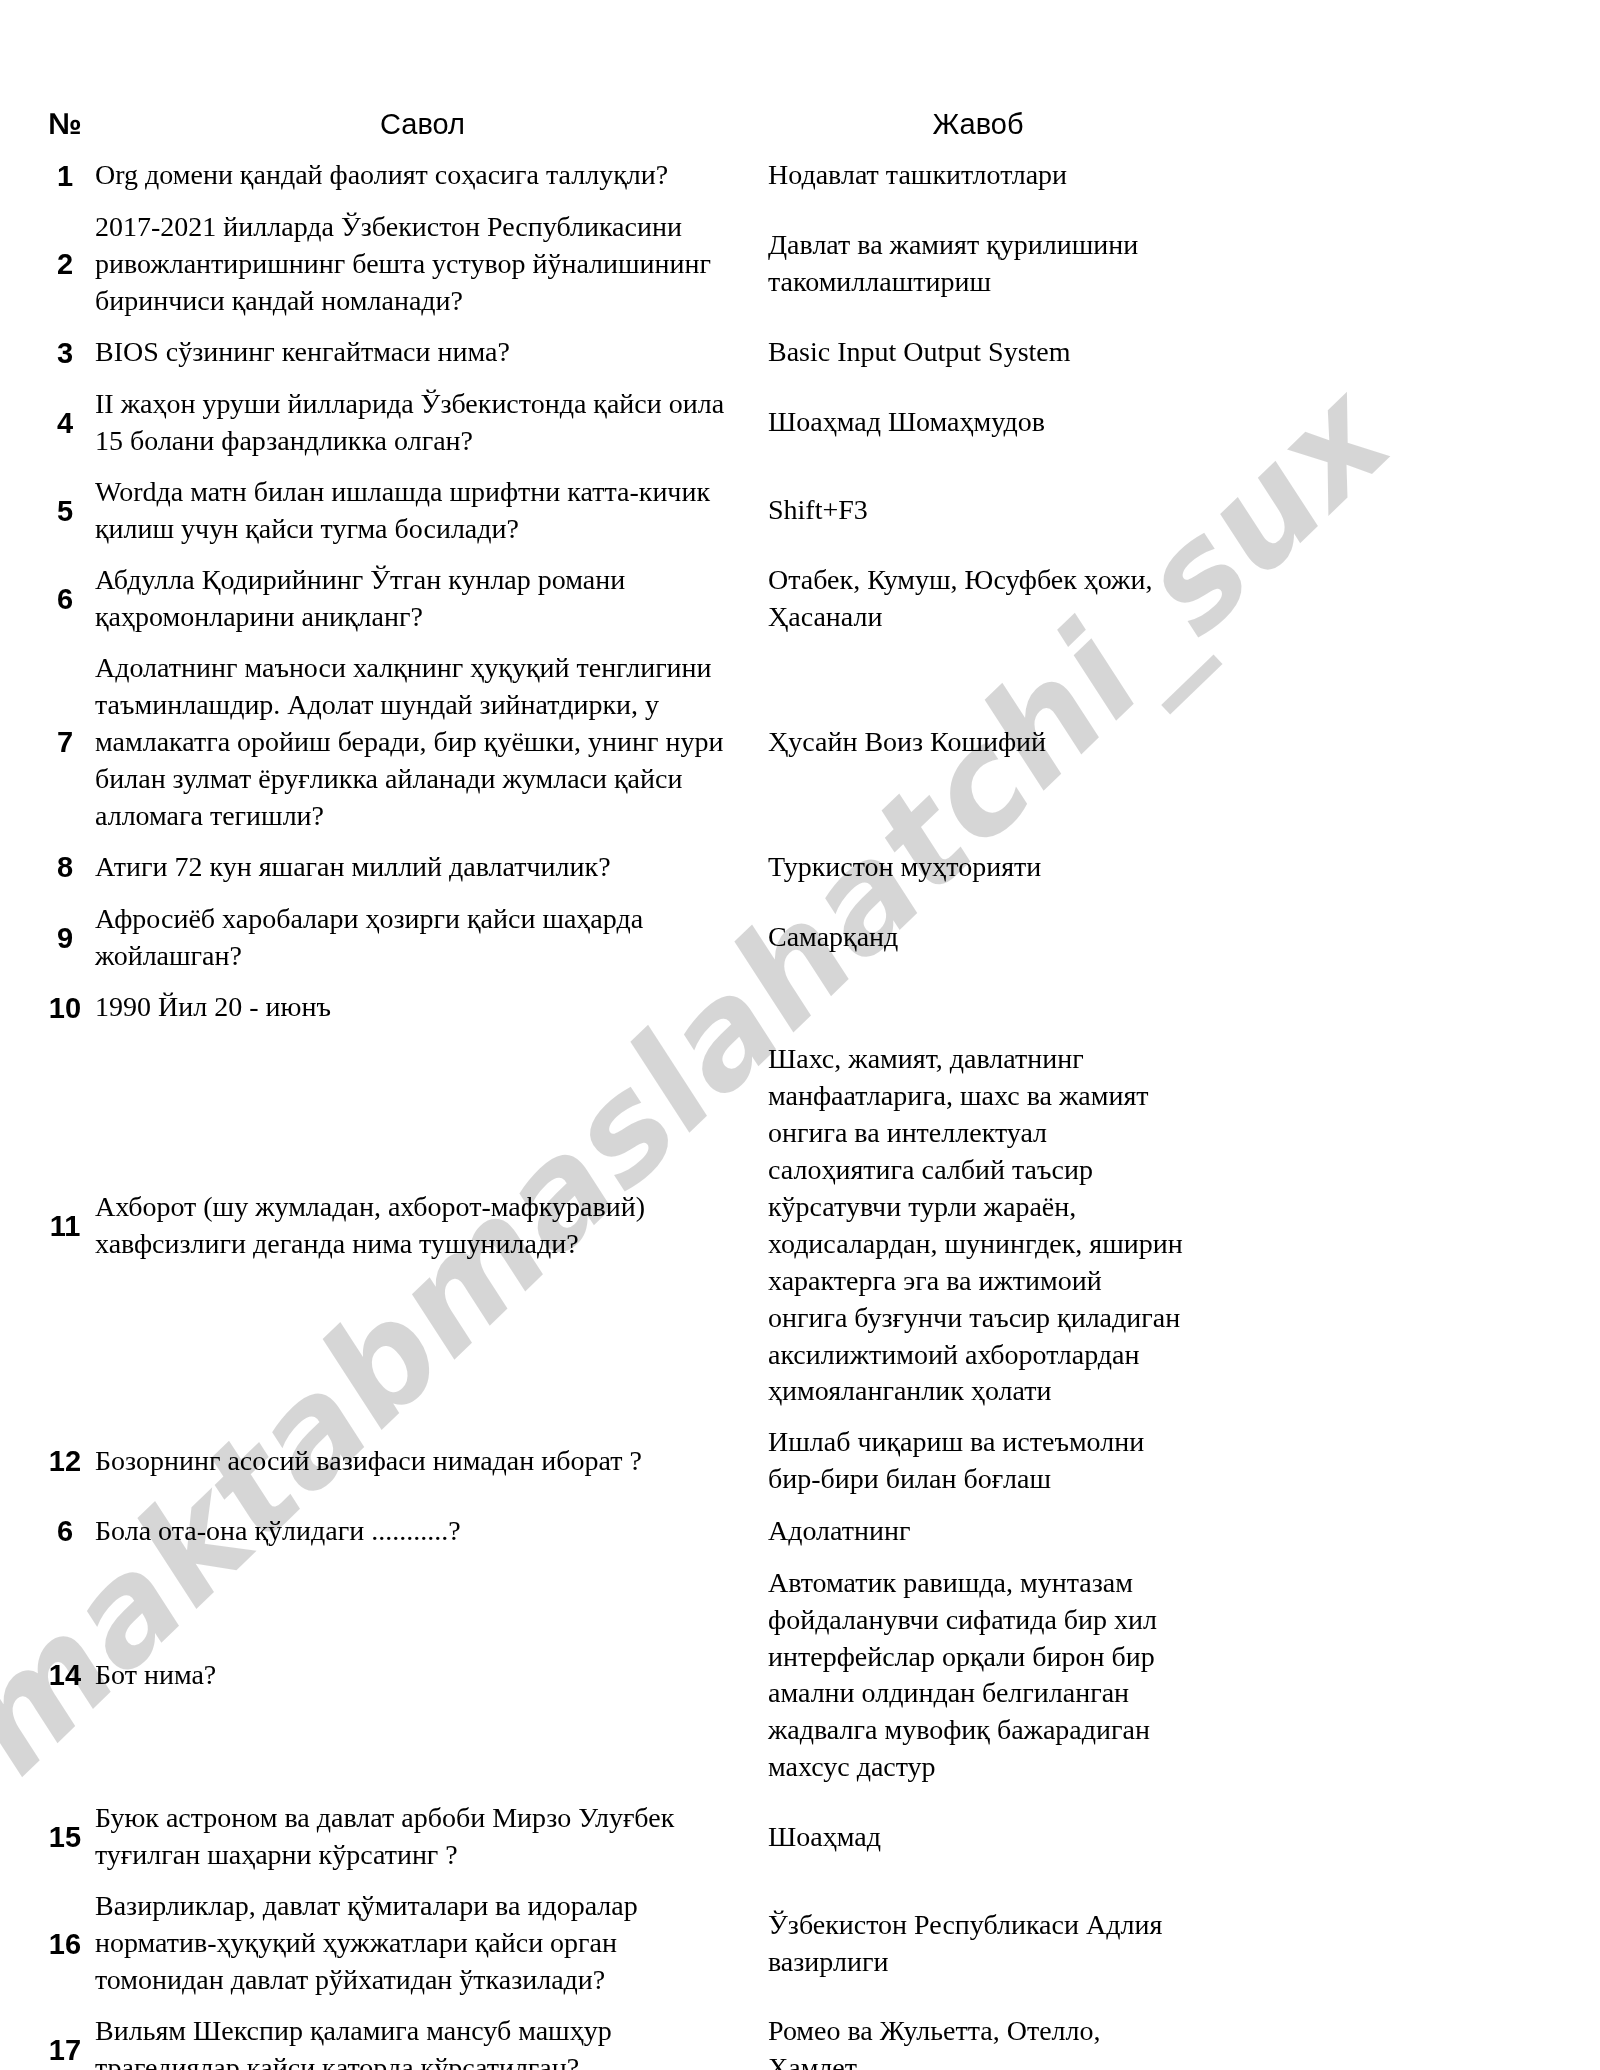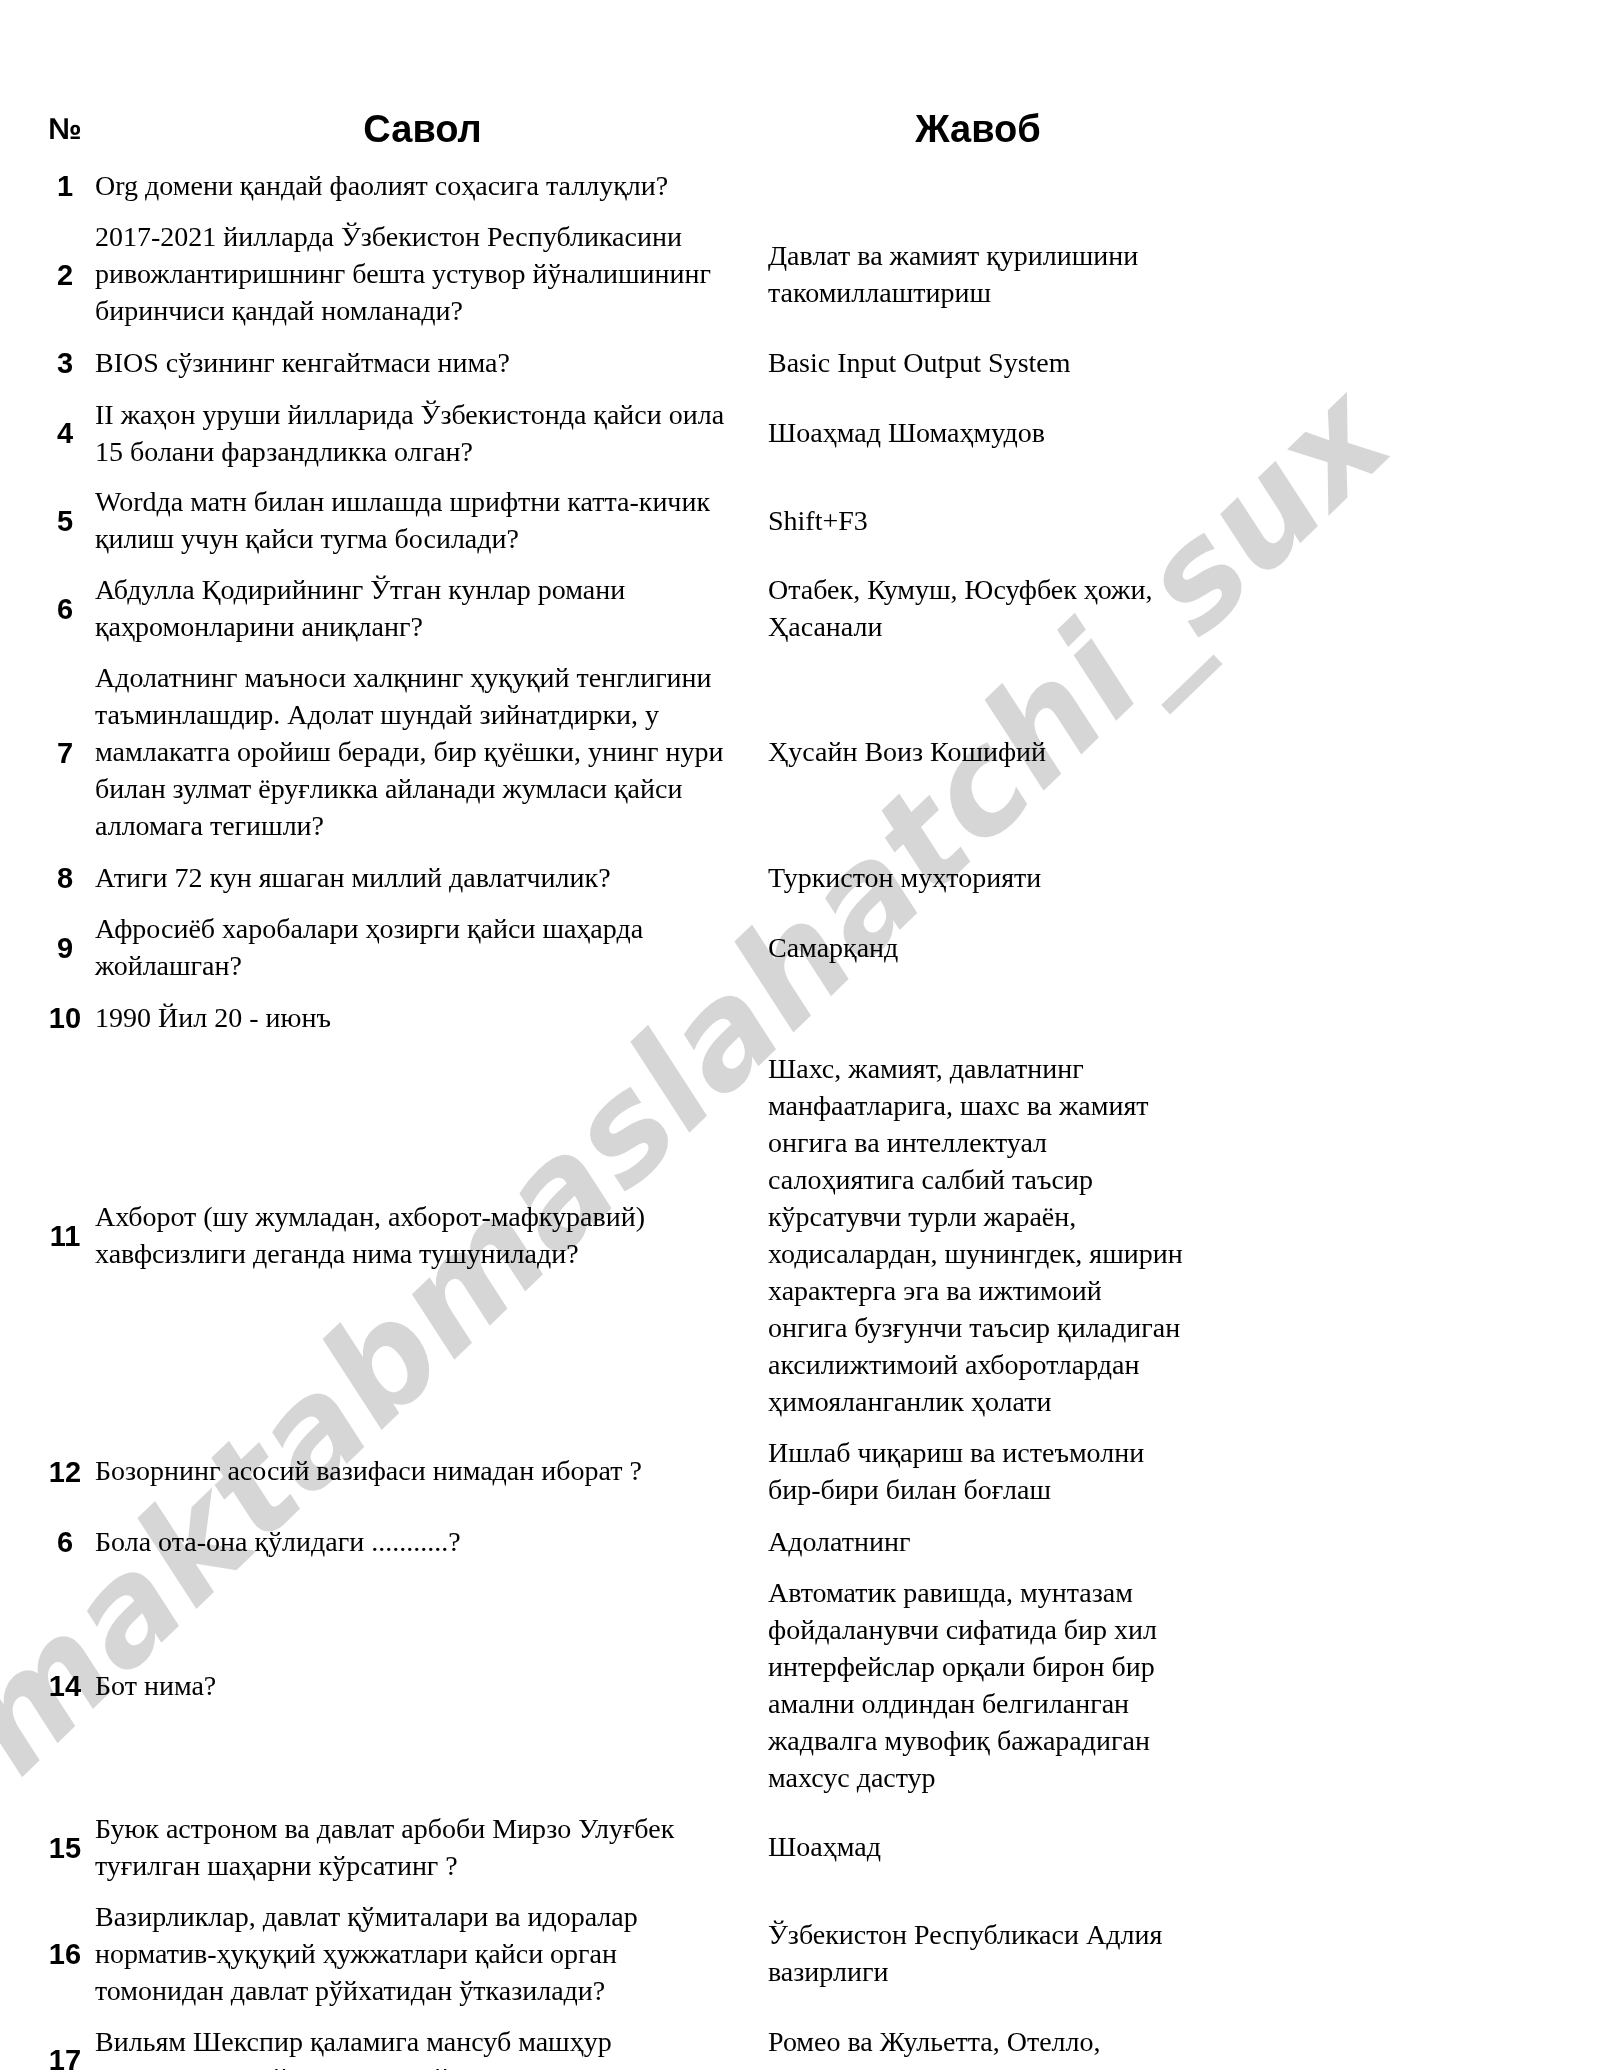--- a/index.html
+++ b/index.html
@@ -44,41 +44,42 @@
     font-family:"Liberation Sans", sans-serif;
     font-weight:700;
     font-size:29px;
     text-align:center;
     align-self:center;
   }
   .cell.q{padding-right:18px;}
   .cell.a{padding-right:17px;}
   .hdr{
     font-family:"Liberation Sans", sans-serif;
-    font-weight:700;
-    font-size:38px;
+    font-weight:400;
+    font-size:29px;
     text-align:center;
   }
   .hdr.no-hdr{font-weight:700;font-size:30px;}
 </style>
 </head>
 <body>
 
 <div class="watermark">https://t.me/maktabmaslahatchi_sux</div>
 
 <div class="qa-table">
   <div class="row header">
     <div class="cell no hdr no-hdr">№</div>
     <div class="cell q hdr">Савол</div>
     <div class="cell a hdr">Жавоб</div>
   </div>
   <div id="rows">
   <div class="row">
     <div class="cell no">1</div>
     <div class="cell q">Org домени қандай фаолият соҳасига таллуқли?</div>
+    <div class="cell a">Нодавлат ташкитлотлари</div>
   </div>
 
   <div class="row">
     <div class="cell no">2</div>
     <div class="cell q">2017-2021 йилларда Ўзбекистон Республикасини ривожлантиришнинг бешта устувор йўналишининг биринчиси қандай номланади?</div>
     <div class="cell a">Давлат ва жамият қурилишини такомиллаштириш</div>
   </div>
 
   <div class="row">
     <div class="cell no">3</div>

